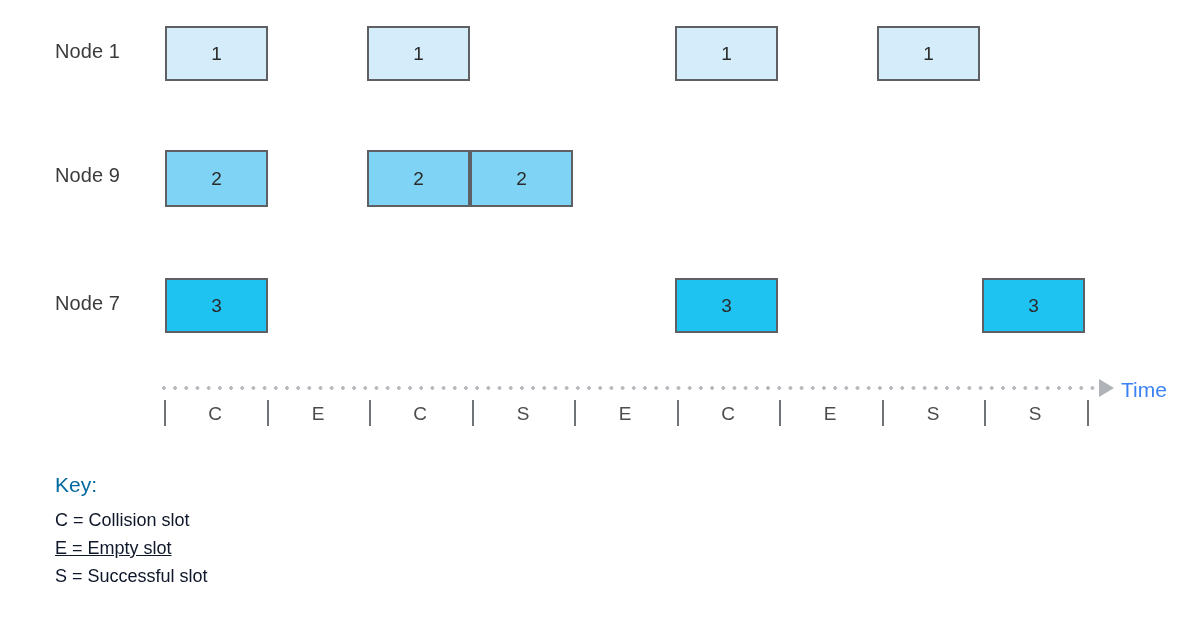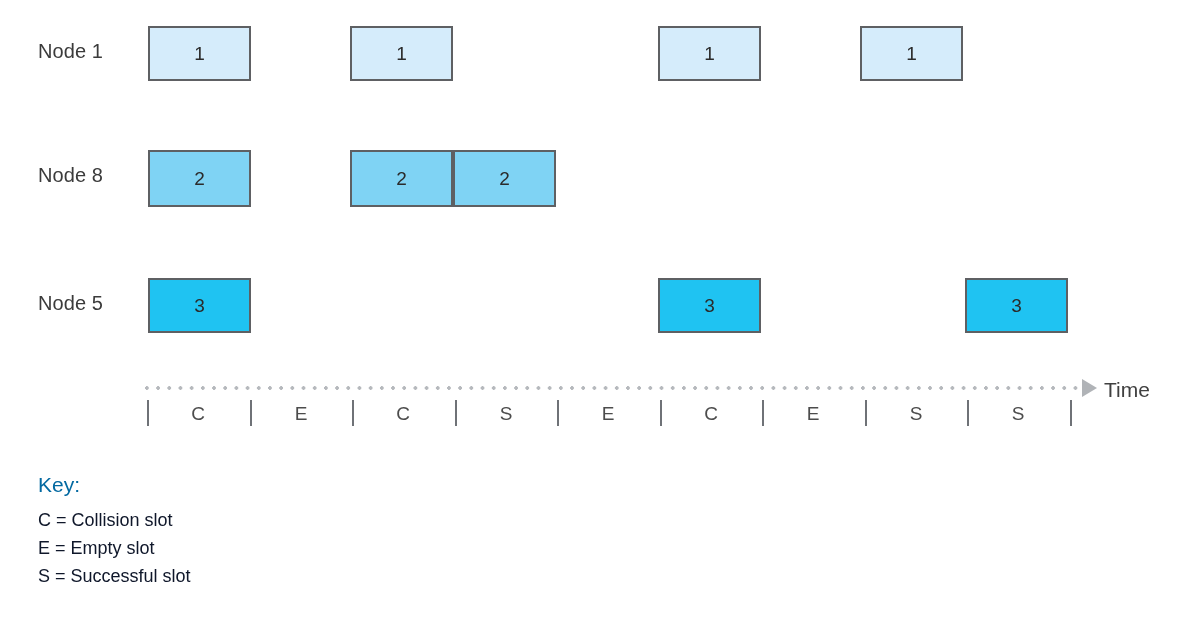--- a/index.html
+++ b/index.html
@@ -9,21 +9,21 @@
   }
   body {
     width: 1201px;
     height: 623px;
     position: relative;
     font-family: "Liberation Sans", sans-serif;
     overflow: hidden;
   }
   #diagram {
     position: absolute;
-    left: 0; top: 0;
+    left: 17px; top: 0;
     width: 1014px;
     height: 623px;
   }
   .node-label {
     position: absolute;
     font-size: 20px;
     color: #3b3b3b;
     white-space: nowrap;
     letter-spacing: 0.1px;
   }
@@ -47,21 +47,21 @@
   .axis-arrow {
     position: absolute;
     width: 0; height: 0;
     border-top: 9px solid transparent;
     border-bottom: 9px solid transparent;
     border-left: 15px solid #b0b3b7;
   }
   .axis-time-label {
     position: absolute;
     font-size: 21px;
-    color: #404040;
+    color: #3b82f6;
     white-space: nowrap;
   }
   .tick {
     position: absolute;
     width: 2px;
     background: #6f7277;
   }
   .slot-letter {
     position: absolute;
     font-size: 19px;
@@ -86,25 +86,25 @@
 <body>
 
 <div id="diagram">
 
   <div id="rows-layer">
       <div class="node-label" style="left: 38px; top: 40px;">Node 1</div>
       <div class="slot-box" style="left: 148px; top: 26px; width: 103px; height: 55px; background: rgb(213, 236, 251);">1</div>
       <div class="slot-box" style="left: 350px; top: 26px; width: 103px; height: 55px; background: rgb(213, 236, 251);">1</div>
       <div class="slot-box" style="left: 658px; top: 26px; width: 103px; height: 55px; background: rgb(213, 236, 251);">1</div>
       <div class="slot-box" style="left: 860px; top: 26px; width: 103px; height: 55px; background: rgb(213, 236, 251);">1</div>
-      <div class="node-label" style="left: 38px; top: 164px;">Node 8</div>
+      <div class="node-label" style="left: 38px; top: 164px;">Node 9</div>
       <div class="slot-box" style="left: 148px; top: 150px; width: 103px; height: 57px; background: rgb(127, 211, 244);">2</div>
       <div class="slot-box" style="left: 350px; top: 150px; width: 103px; height: 57px; background: rgb(127, 211, 244);">2</div>
       <div class="slot-box" style="left: 453px; top: 150px; width: 103px; height: 57px; background: rgb(127, 211, 244);">2</div>
-      <div class="node-label" style="left: 38px; top: 292px;">Node 5</div>
+      <div class="node-label" style="left: 38px; top: 292px;">Node 7</div>
       <div class="slot-box" style="left: 148px; top: 278px; width: 103px; height: 55px; background: rgb(31, 195, 242);">3</div>
       <div class="slot-box" style="left: 658px; top: 278px; width: 103px; height: 55px; background: rgb(31, 195, 242);">3</div>
       <div class="slot-box" style="left: 965px; top: 278px; width: 103px; height: 55px; background: rgb(31, 195, 242);">3</div>
     </div>
 
   <div class="axis-dots" style="left:145px; top:386px; width:935px;"></div>
   <div class="axis-arrow" style="left:1082px; top:379px;"></div>
   <div class="axis-time-label" style="left:1104px; top:378px;">Time</div>
 
   <div id="ticks-layer">
@@ -127,17 +127,17 @@
       <div class="slot-letter" style="left: 588px; top: 403px; width: 40px;">E</div>
       <div class="slot-letter" style="left: 691px; top: 403px; width: 40px;">C</div>
       <div class="slot-letter" style="left: 793px; top: 403px; width: 40px;">E</div>
       <div class="slot-letter" style="left: 896px; top: 403px; width: 40px;">S</div>
       <div class="slot-letter" style="left: 998px; top: 403px; width: 40px;">S</div>
     </div>
 
   <div class="key-title" style="left:38px; top:473px;">Key:</div>
   <div id="key-layer">
       <div class="key-line" style="left: 38px; top: 510px;">C = Collision slot</div>
-      <div class="key-line" style="left: 38px; top: 538px;">E = Empty slot</div>
+      <div class="key-line" style="left: 38px; top: 538px; text-decoration: underline;">E = Empty slot</div>
       <div class="key-line" style="left: 38px; top: 566px;">S = Successful slot</div>
     </div>
 
 </div>
 
 </body></html>

